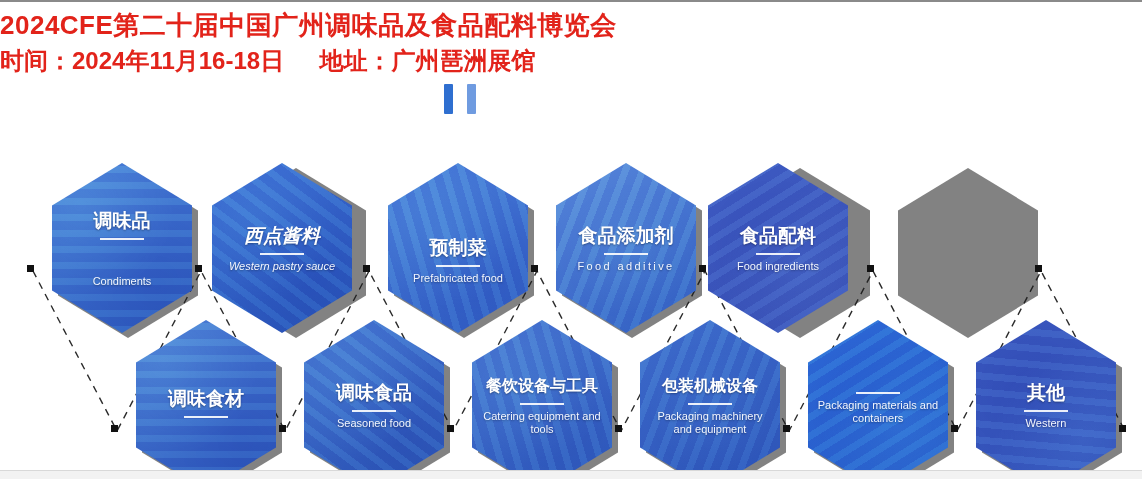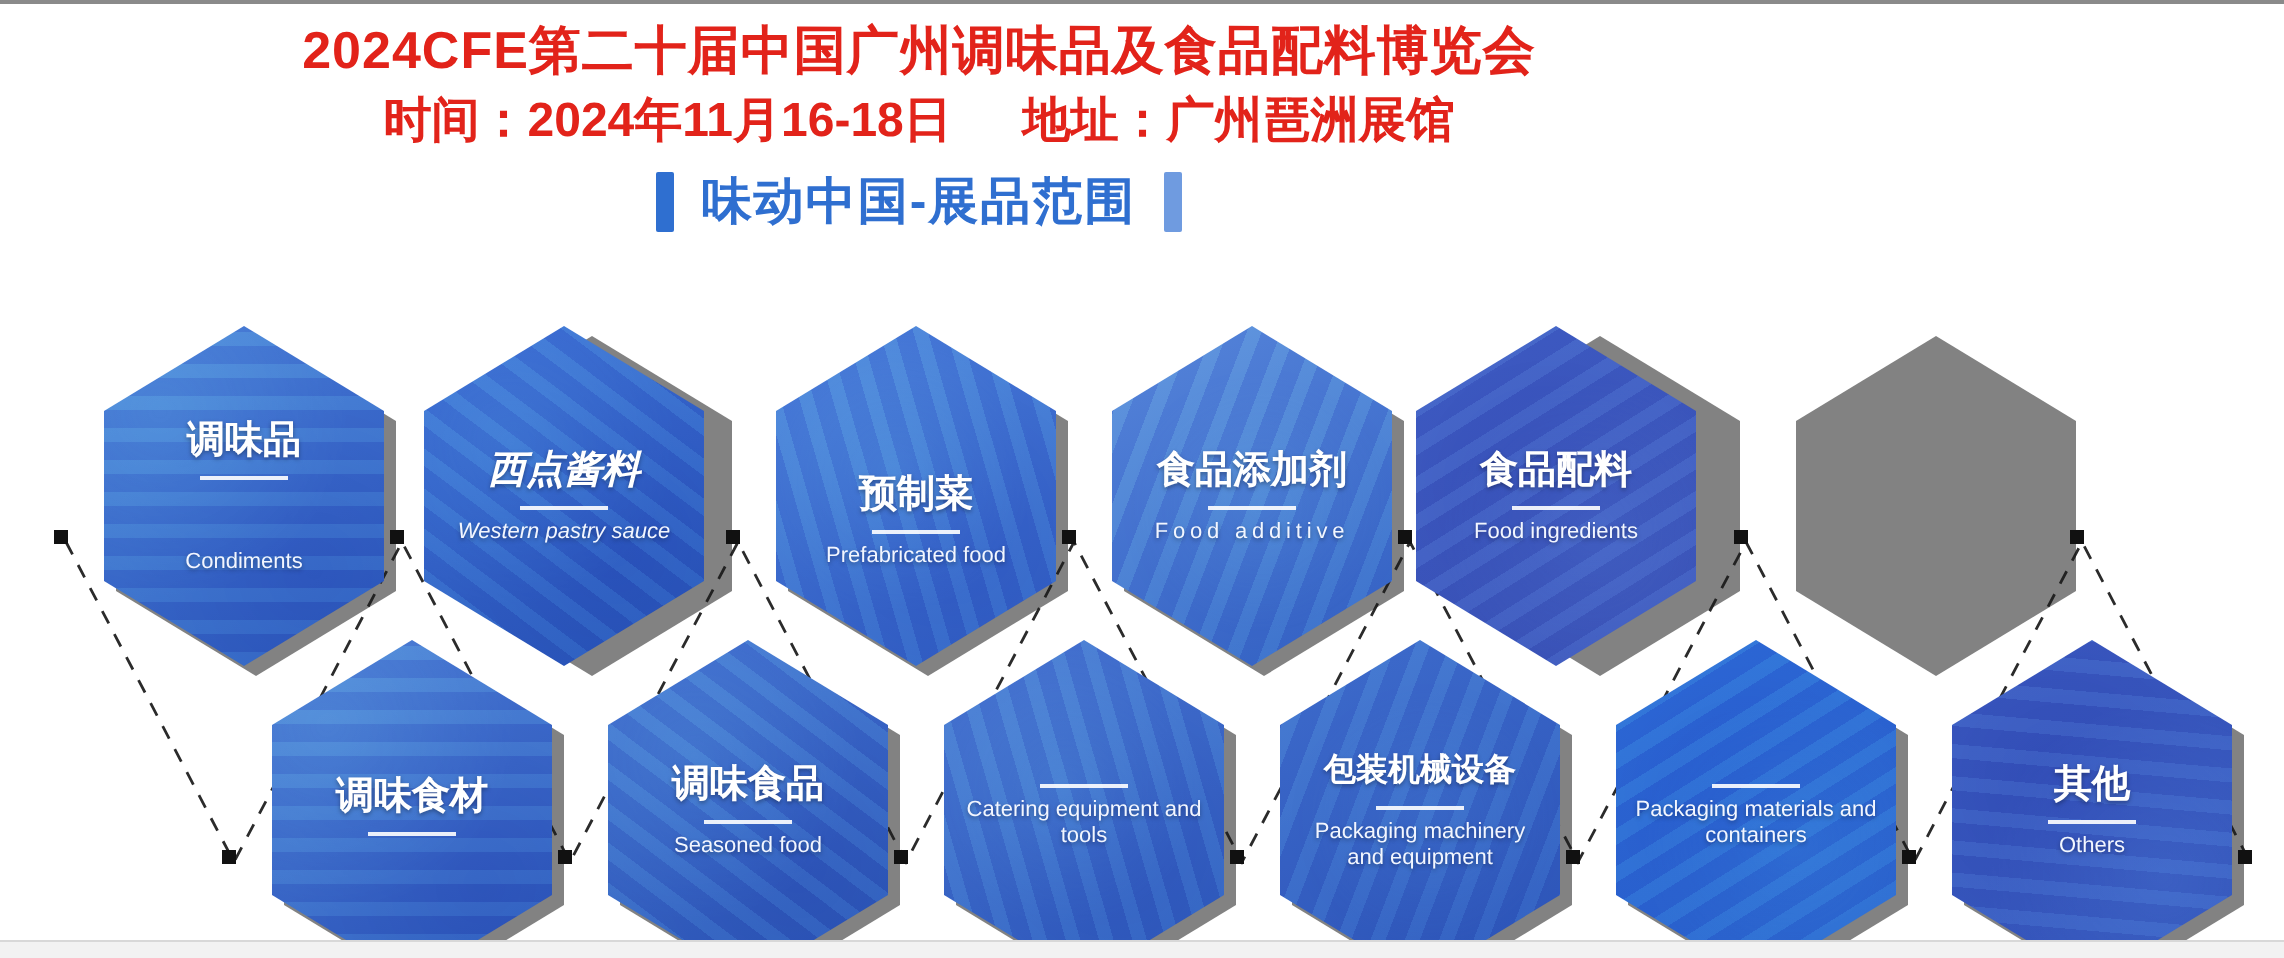--- a/index.html
+++ b/index.html
@@ -30,21 +30,20 @@
     width: 1142px; height: 9px;
     background: #f2f2f2;
     border-top: 1px solid #d8d8d8;
   }
 
   
   .header {
     position: absolute;
     left: 0; top: 8px;
     width: 919px;
-    text-align: center;
   }
   .title-line1 {
     font-size: 26px;
     font-weight: bold;
     color: #e2231a;
     letter-spacing: 0.5px;
     line-height: 34px;
     white-space: nowrap;
   }
   .title-line2 {
@@ -161,21 +160,20 @@
 
   <div class="header">
     <div class="title-line1">2024CFE第二十届中国广州调味品及食品配料博览会</div>
     <div class="title-line2">
       <span>时间：2024年11月16-18日</span>
       <span class="gap"></span>
       <span>地址：广州琶洲展馆</span>
     </div>
     <div class="subtitle-row">
       <span class="sub-bar"></span>
-      <span class="subtitle-text">味动中国-展品范围</span>
       <span class="sub-bar faint"></span>
     </div>
   </div>
 
   <svg class="connectors" width="1142" height="479" viewBox="0 0 1142 479">
     <polyline points="33,271 117,431 201,271 285,431 369,271 453,431 537,271 621,431 705,271 789,431 873,271 957,431 1041,271 1125,431" fill="none" stroke="#2b2b2b" stroke-width="1.4" stroke-dasharray="7 6"></polyline>
   </svg>
 
   <div class="hex-layer">
       <div class="hex-shadow" style="left: 58px; top: 168px;"></div>
@@ -223,20 +221,21 @@
       <div class="hex-shadow" style="left: 310px; top: 325px;"></div>
       <div class="hex" style="left: 304px; top: 320px; background: linear-gradient(155deg, rgb(69, 117, 210) 0%, rgb(45, 90, 185) 100%);">
         <div class="hex-tex" style="background: repeating-linear-gradient(37deg, rgba(255, 255, 255, 0.22) 0px, rgba(255, 255, 255, 0.22) 7px, rgba(0, 0, 0, 0.16) 7px, rgba(0, 0, 0, 0.16) 16px), radial-gradient(circle at 31% 34%, rgba(255, 255, 255, 0.4), rgba(255, 255, 255, 0) 55%), radial-gradient(circle at 68% 66%, rgba(0, 0, 0, 0.3), rgba(0, 0, 0, 0) 60%);"></div>
         <div class="hex-cn" style="position: relative;">调味食品</div>
         <div class="hex-divider" style="position: relative;"></div>
         <div class="hex-en" style="position: relative;">Seasoned food</div>
       </div>
       <div class="hex-shadow" style="left: 478px; top: 325px;"></div>
       <div class="hex" style="left: 472px; top: 320px; background: linear-gradient(155deg, rgb(74, 122, 212) 0%, rgb(47, 93, 190) 100%);">
         <div class="hex-tex" style="background: repeating-linear-gradient(74deg, rgba(255, 255, 255, 0.22) 0px, rgba(255, 255, 255, 0.22) 7px, rgba(0, 0, 0, 0.16) 7px, rgba(0, 0, 0, 0.16) 16px), radial-gradient(circle at 42% 43%, rgba(255, 255, 255, 0.4), rgba(255, 255, 255, 0) 55%), radial-gradient(circle at 61% 60%, rgba(0, 0, 0, 0.3), rgba(0, 0, 0, 0) 60%);"></div>
+        <div class="hex-cn sm" style="position: relative;">餐饮设备与工具</div>
         <div class="hex-divider" style="position: relative;"></div>
         <div class="hex-en" style="position: relative;">Catering equipment and tools</div>
       </div>
       <div class="hex-shadow" style="left: 646px; top: 325px;"></div>
       <div class="hex" style="left: 640px; top: 320px; background: linear-gradient(155deg, rgb(66, 115, 208) 0%, rgb(46, 88, 187) 100%);">
         <div class="hex-tex" style="background: repeating-linear-gradient(111deg, rgba(255, 255, 255, 0.22) 0px, rgba(255, 255, 255, 0.22) 7px, rgba(0, 0, 0, 0.16) 7px, rgba(0, 0, 0, 0.16) 16px), radial-gradient(circle at 53% 52%, rgba(255, 255, 255, 0.4), rgba(255, 255, 255, 0) 55%), radial-gradient(circle at 54% 54%, rgba(0, 0, 0, 0.3), rgba(0, 0, 0, 0) 60%);"></div>
         <div class="hex-cn sm" style="position: relative;">包装机械设备</div>
         <div class="hex-divider" style="position: relative;"></div>
         <div class="hex-en" style="position: relative;">Packaging machinery and equipment</div>
       </div>
@@ -244,21 +243,21 @@
       <div class="hex" style="left: 808px; top: 320px; background: linear-gradient(155deg, rgb(47, 110, 216) 0%, rgb(42, 98, 204) 100%);">
         <div class="hex-tex" style="background: repeating-linear-gradient(148deg, rgba(255, 255, 255, 0.22) 0px, rgba(255, 255, 255, 0.22) 7px, rgba(0, 0, 0, 0.16) 7px, rgba(0, 0, 0, 0.16) 16px), radial-gradient(circle at 64% 61%, rgba(255, 255, 255, 0.4), rgba(255, 255, 255, 0) 55%), radial-gradient(circle at 47% 48%, rgba(0, 0, 0, 0.3), rgba(0, 0, 0, 0) 60%);"></div>
         <div class="hex-divider" style="position: relative;"></div>
         <div class="hex-en" style="position: relative;">Packaging materials and containers</div>
       </div>
       <div class="hex-shadow" style="left: 982px; top: 325px;"></div>
       <div class="hex" style="left: 976px; top: 320px; background: linear-gradient(155deg, rgb(61, 92, 194) 0%, rgb(53, 88, 189) 100%);">
         <div class="hex-tex" style="background: repeating-linear-gradient(185deg, rgba(255, 255, 255, 0.22) 0px, rgba(255, 255, 255, 0.22) 7px, rgba(0, 0, 0, 0.16) 7px, rgba(0, 0, 0, 0.16) 16px), radial-gradient(circle at 75% 70%, rgba(255, 255, 255, 0.4), rgba(255, 255, 255, 0) 55%), radial-gradient(circle at 40% 42%, rgba(0, 0, 0, 0.3), rgba(0, 0, 0, 0) 60%);"></div>
         <div class="hex-cn" style="position: relative;">其他</div>
         <div class="hex-divider" style="position: relative;"></div>
-        <div class="hex-en" style="position: relative;">Others</div>
+        <div class="hex-en" style="position: relative;">Western</div>
       </div>
     </div>
 
   <div class="connectors">
       <div class="node" style="left: 27px; top: 265px;"></div>
       <div class="node" style="left: 195px; top: 265px;"></div>
       <div class="node" style="left: 363px; top: 265px;"></div>
       <div class="node" style="left: 531px; top: 265px;"></div>
       <div class="node" style="left: 699px; top: 265px;"></div>
       <div class="node" style="left: 867px; top: 265px;"></div>

